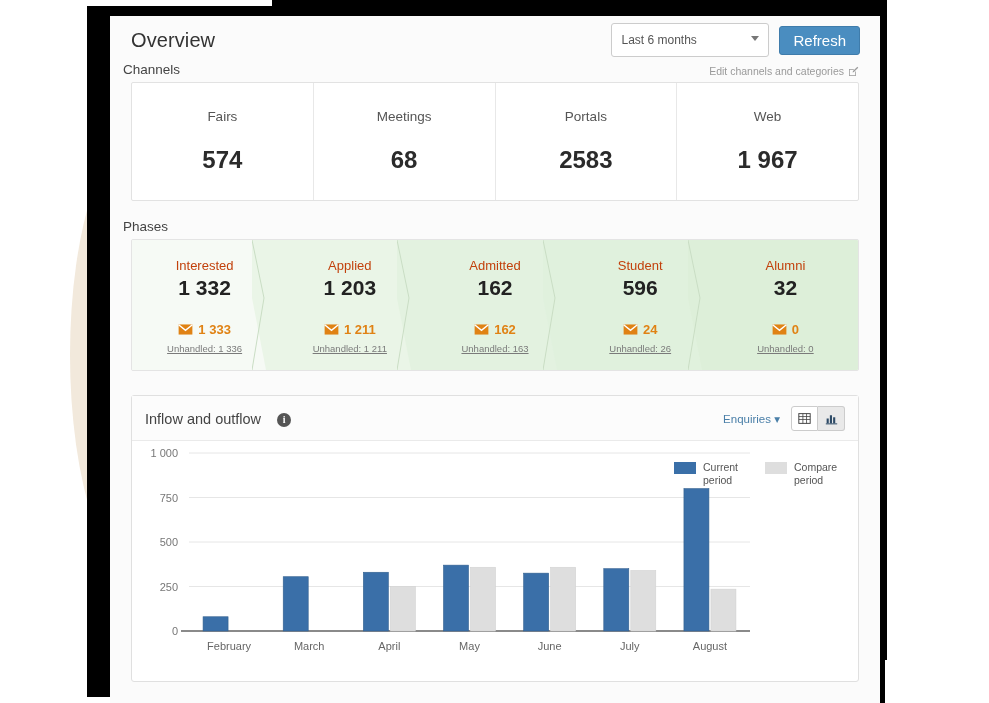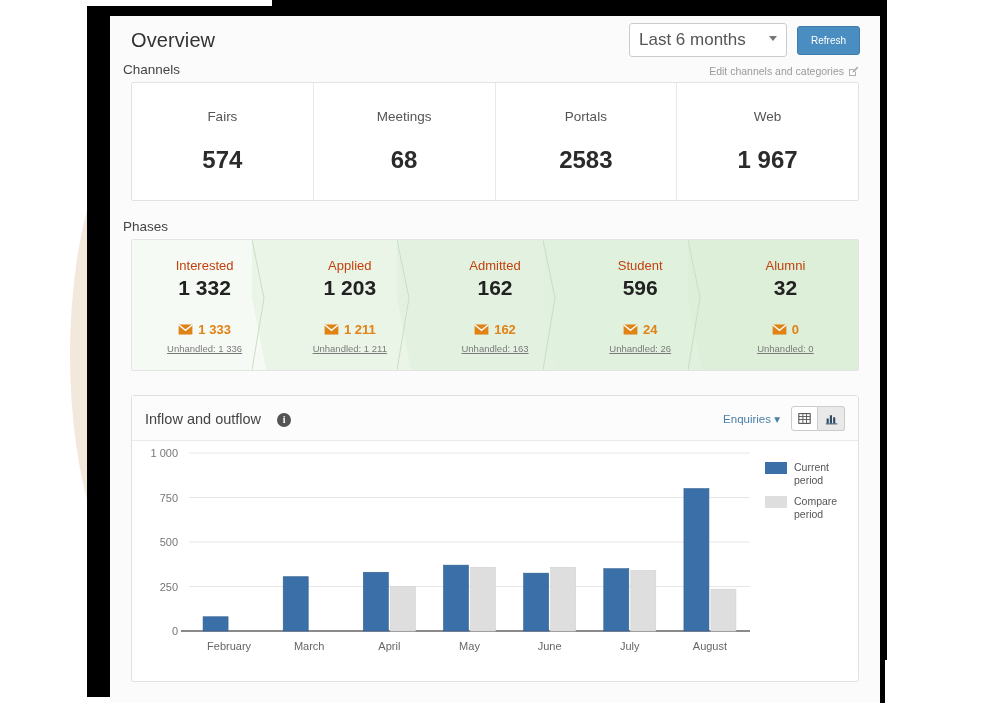--- a/index.html
+++ b/index.html
@@ -125,38 +125,38 @@
     position: relative;
     width: 158px;
     height: 29px;
     border: 1px solid #cccccc;
     border-radius: 3px;
     background: #ffffff;
     display: flex;
     align-items: center;
     padding: 16px 9px;
     box-sizing: border-box;
-    font-size: 17px;
+    font-size: 12px;
     color: #555555;
   }
   .select-caret {
     position: absolute;
     right: 9px;
     top: 12px;
     width: 0;
     height: 0;
     border-left: 4px solid transparent;
     border-right: 4px solid transparent;
     border-top: 5px solid #777777;
   }
   .btn-refresh {
     background: #4a8dc0;
     border: 1px solid #3f7cab;
     color: #ffffff;
-    font-size: 10px;
+    font-size: 15px;
     border-radius: 3px;
     padding: 0 13px;
     height: 29px;
     line-height: 27px;
     cursor: pointer;
     font-family: "Liberation Sans", sans-serif;
   }
 
   
   .section-row {
@@ -340,21 +340,21 @@
     position: absolute;
     left: 0; top: 0;
     width: 728px;
     height: 228px;
   }
   .legend {
     position: absolute;
     right: 10px;
     top: 20px;
     display: flex;
-    flex-direction: column;
+    flex-direction: row;
     gap: 8px;
   }
   .legend-item {
     display: flex;
     align-items: flex-start;
     gap: 7px;
     font-size: 10.5px;
     color: #555555;
     line-height: 13px;
     cursor: pointer;

